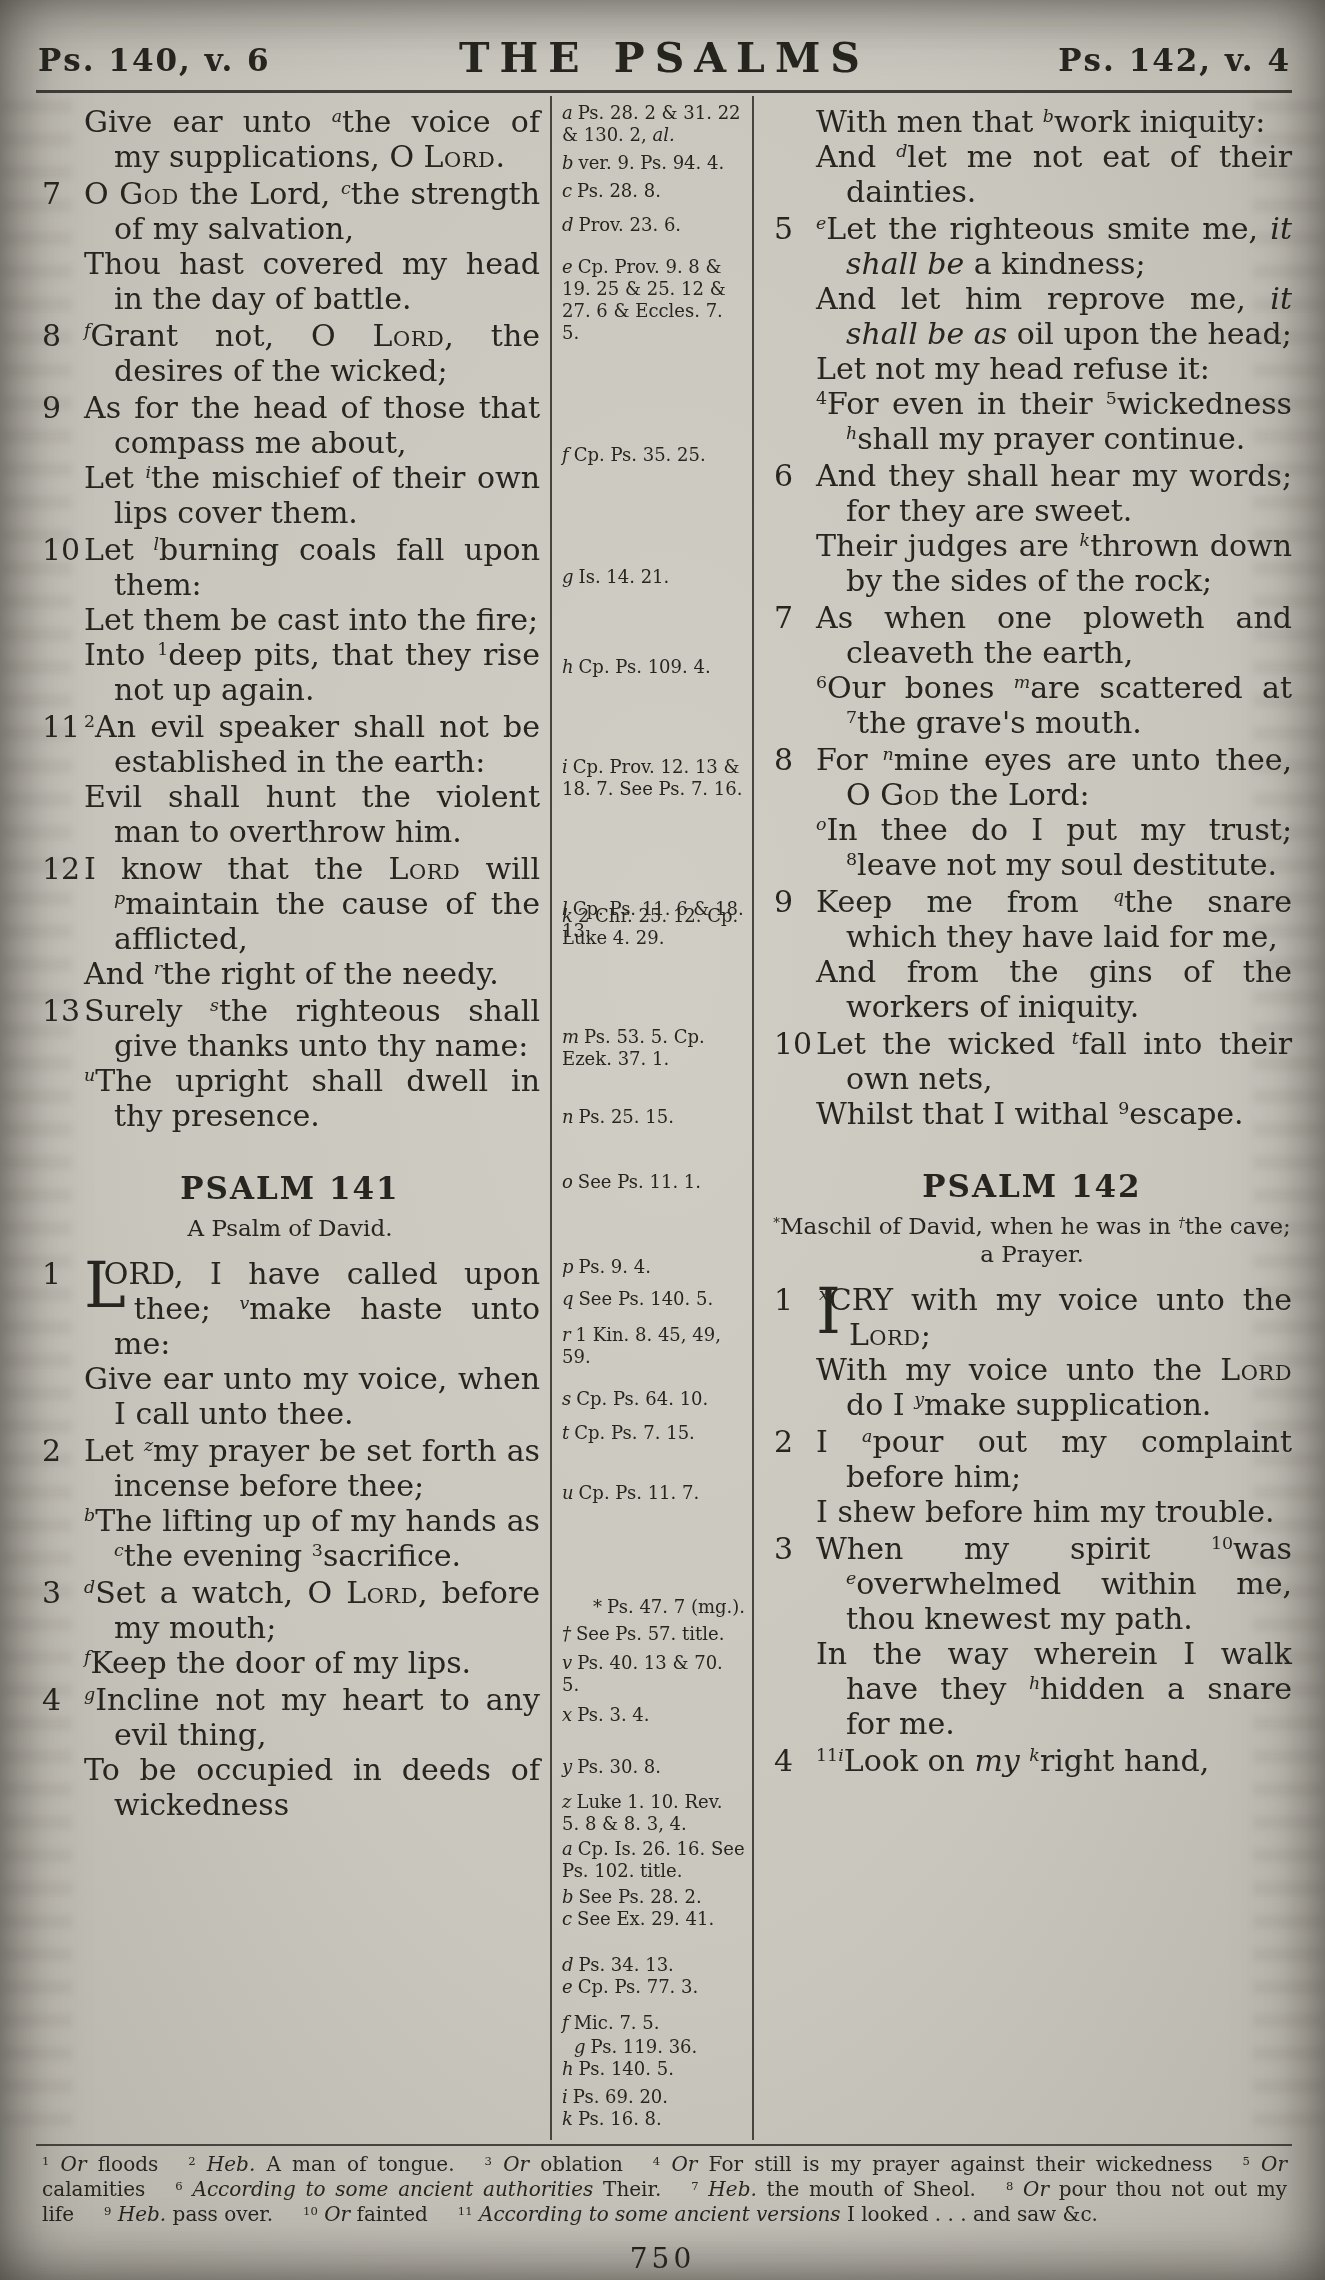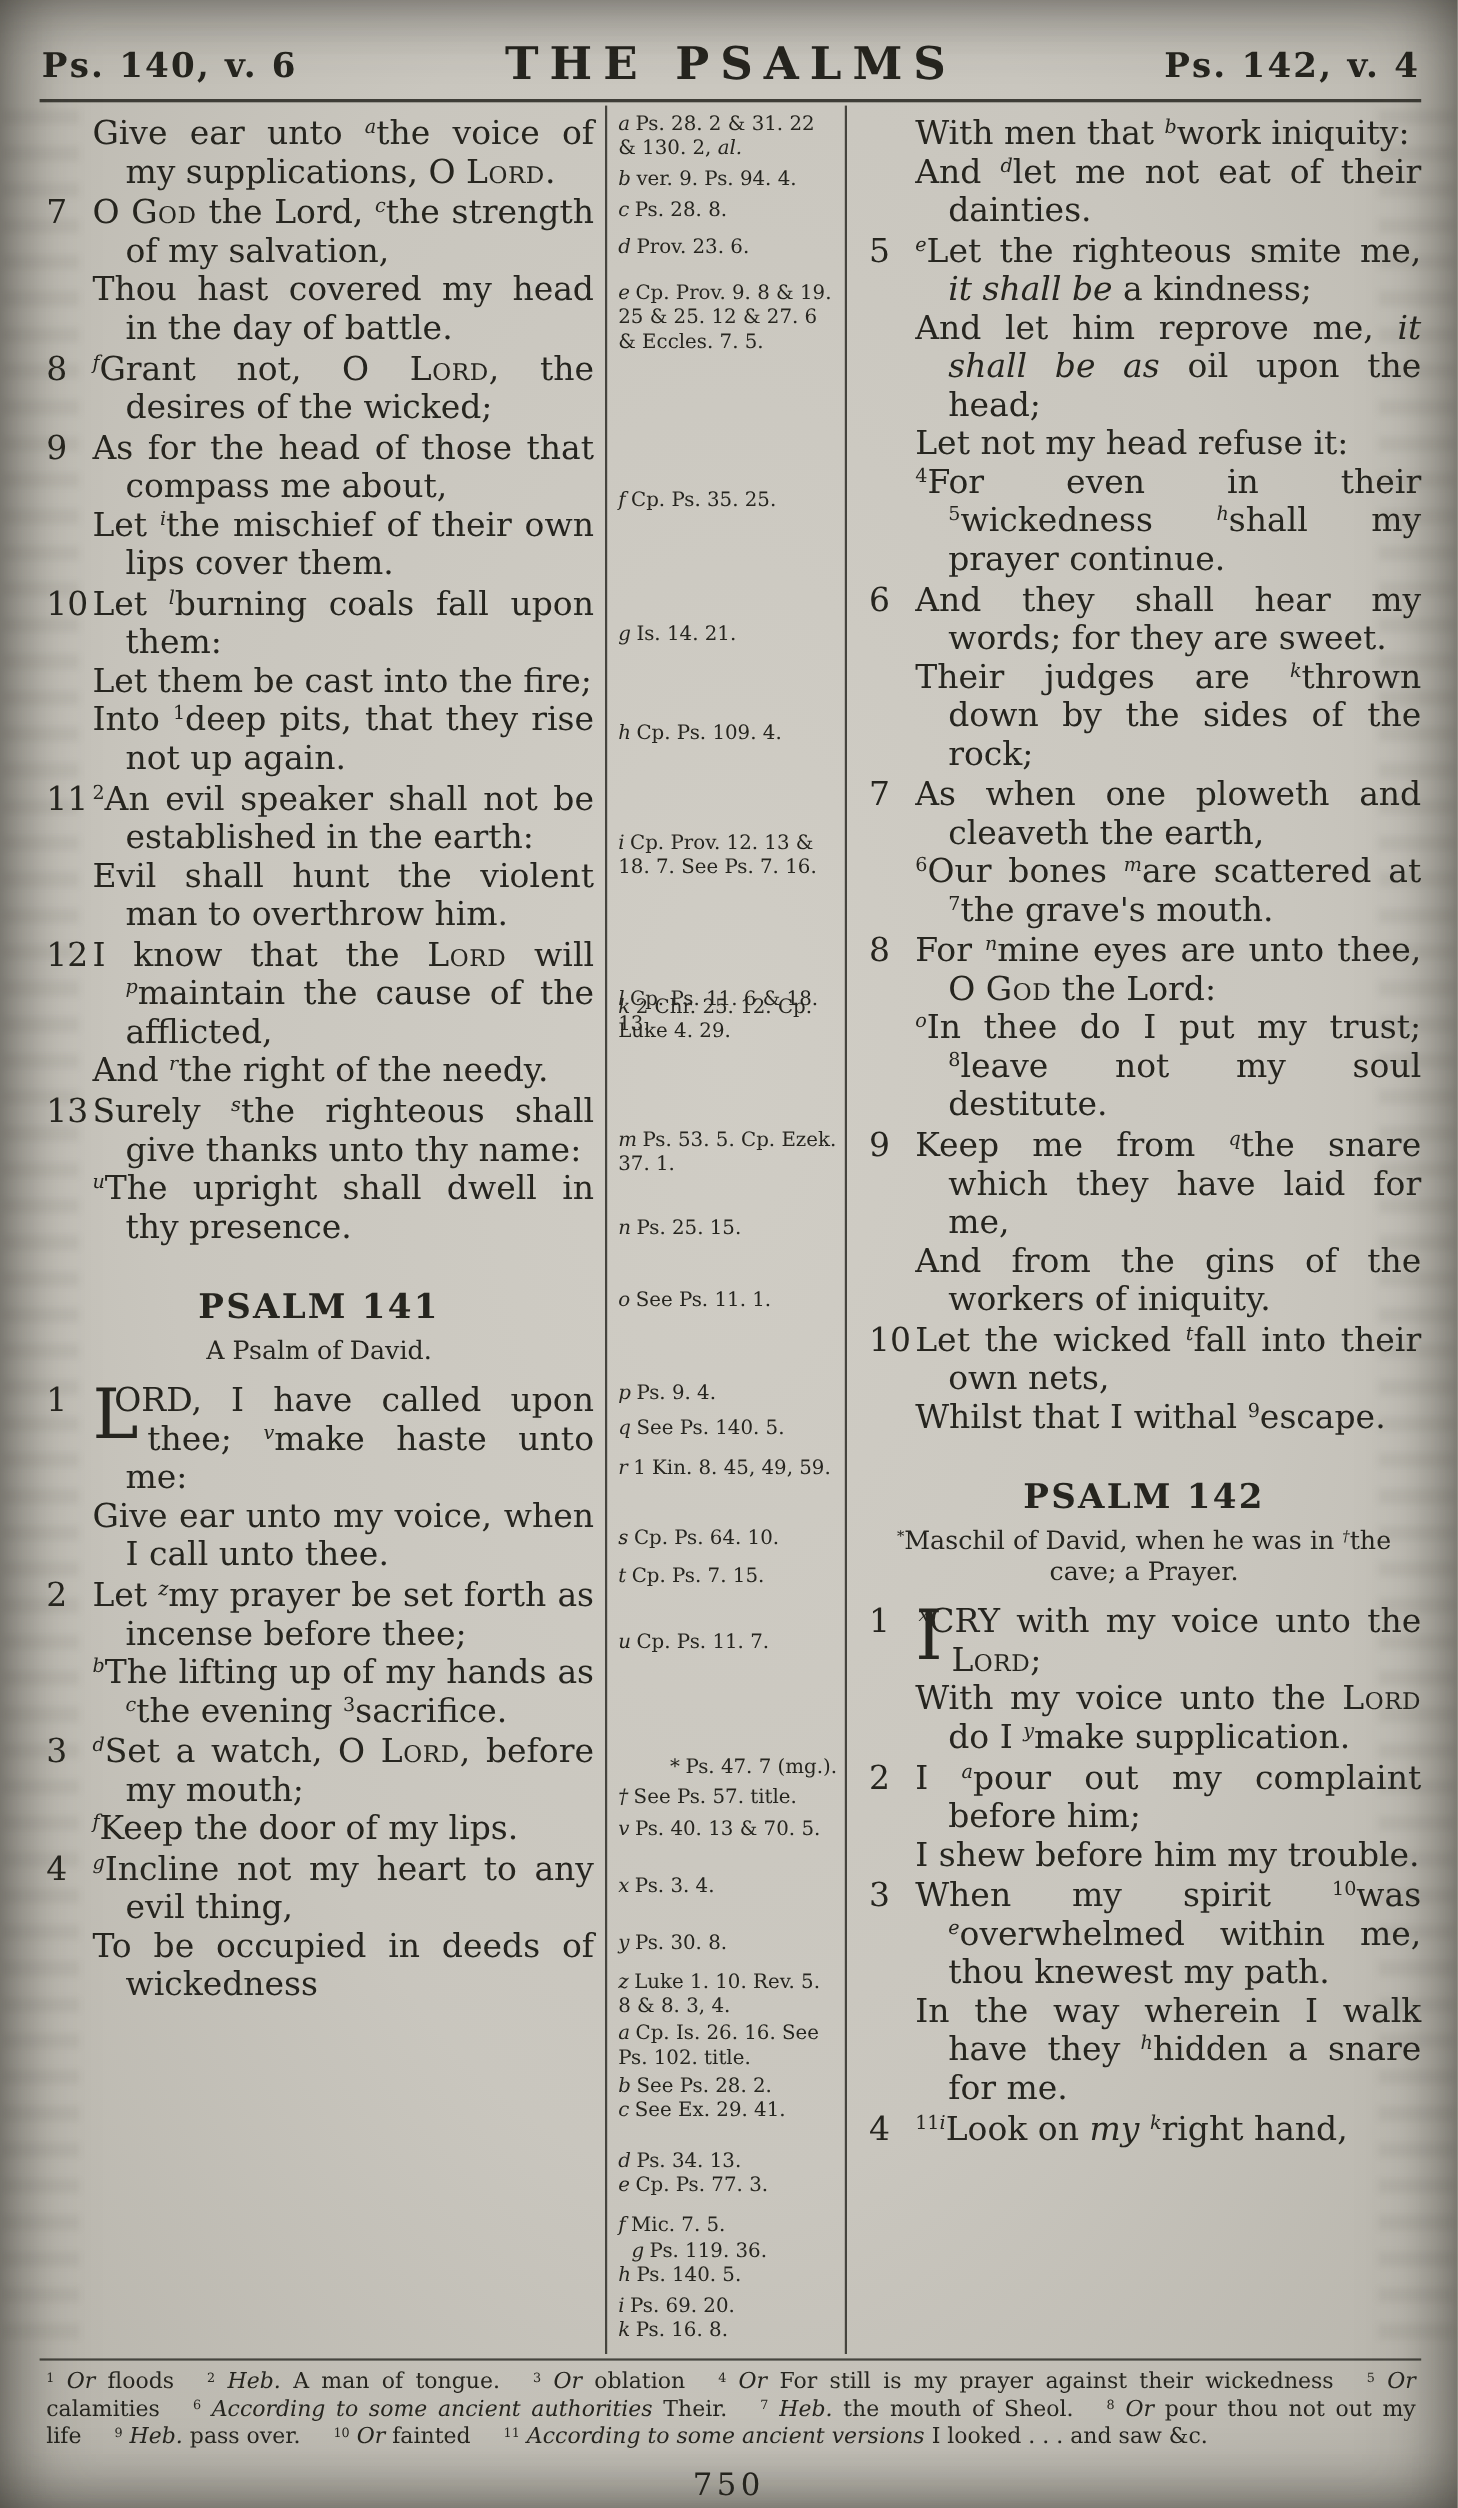--- a/index.html
+++ b/index.html
@@ -20,21 +20,21 @@
   .header{position:absolute;top:32px;left:38px;right:34px;height:54px;}
   .h-side{position:absolute;top:10px;font-weight:bold;font-size:31px;letter-spacing:2px;white-space:nowrap;}
   .h-left{left:0;} .h-right{right:0;}
   .h-center{position:absolute;left:0;right:0;top:2px;text-align:center;font-weight:bold;
     font-size:41px;letter-spacing:10px;}
   .header-rule{position:absolute;top:90px;left:36px;right:33px;border-top:3px solid #3e3d37;}
 
   
   .cols{position:absolute;top:96px;left:36px;right:33px;height:2044px;display:flex;}
   .col-left{width:514px;box-sizing:border-box;padding:8px 10px 0 4px;}
-  .col-mid{width:220px;box-sizing:border-box;position:relative;
+  .col-mid{width:204px;box-sizing:border-box;position:relative;
     border-left:2px solid #45443e;border-right:2px solid #45443e;}
   .col-right{flex:1;box-sizing:border-box;padding:8px 0 0 18px;}
 
   .col-left,.col-right{font-size:30px;line-height:35px;}
   .verse{position:relative;padding-left:44px;margin:0 0 2px 0;}
   .vnum{position:absolute;left:2px;top:0;}
   .pl{text-align:justify;padding-left:30px;text-indent:-30px;}
   .dc{float:left;font-size:63px;line-height:52px;padding:4px 8px 0 0;}
   .psalm-h{text-align:center;font-weight:bold;font-size:31px;letter-spacing:2px;margin:38px 0 8px 0;}
   .psalm-sub{text-align:center;font-size:23px;line-height:28px;margin:0 0 14px 0;}

